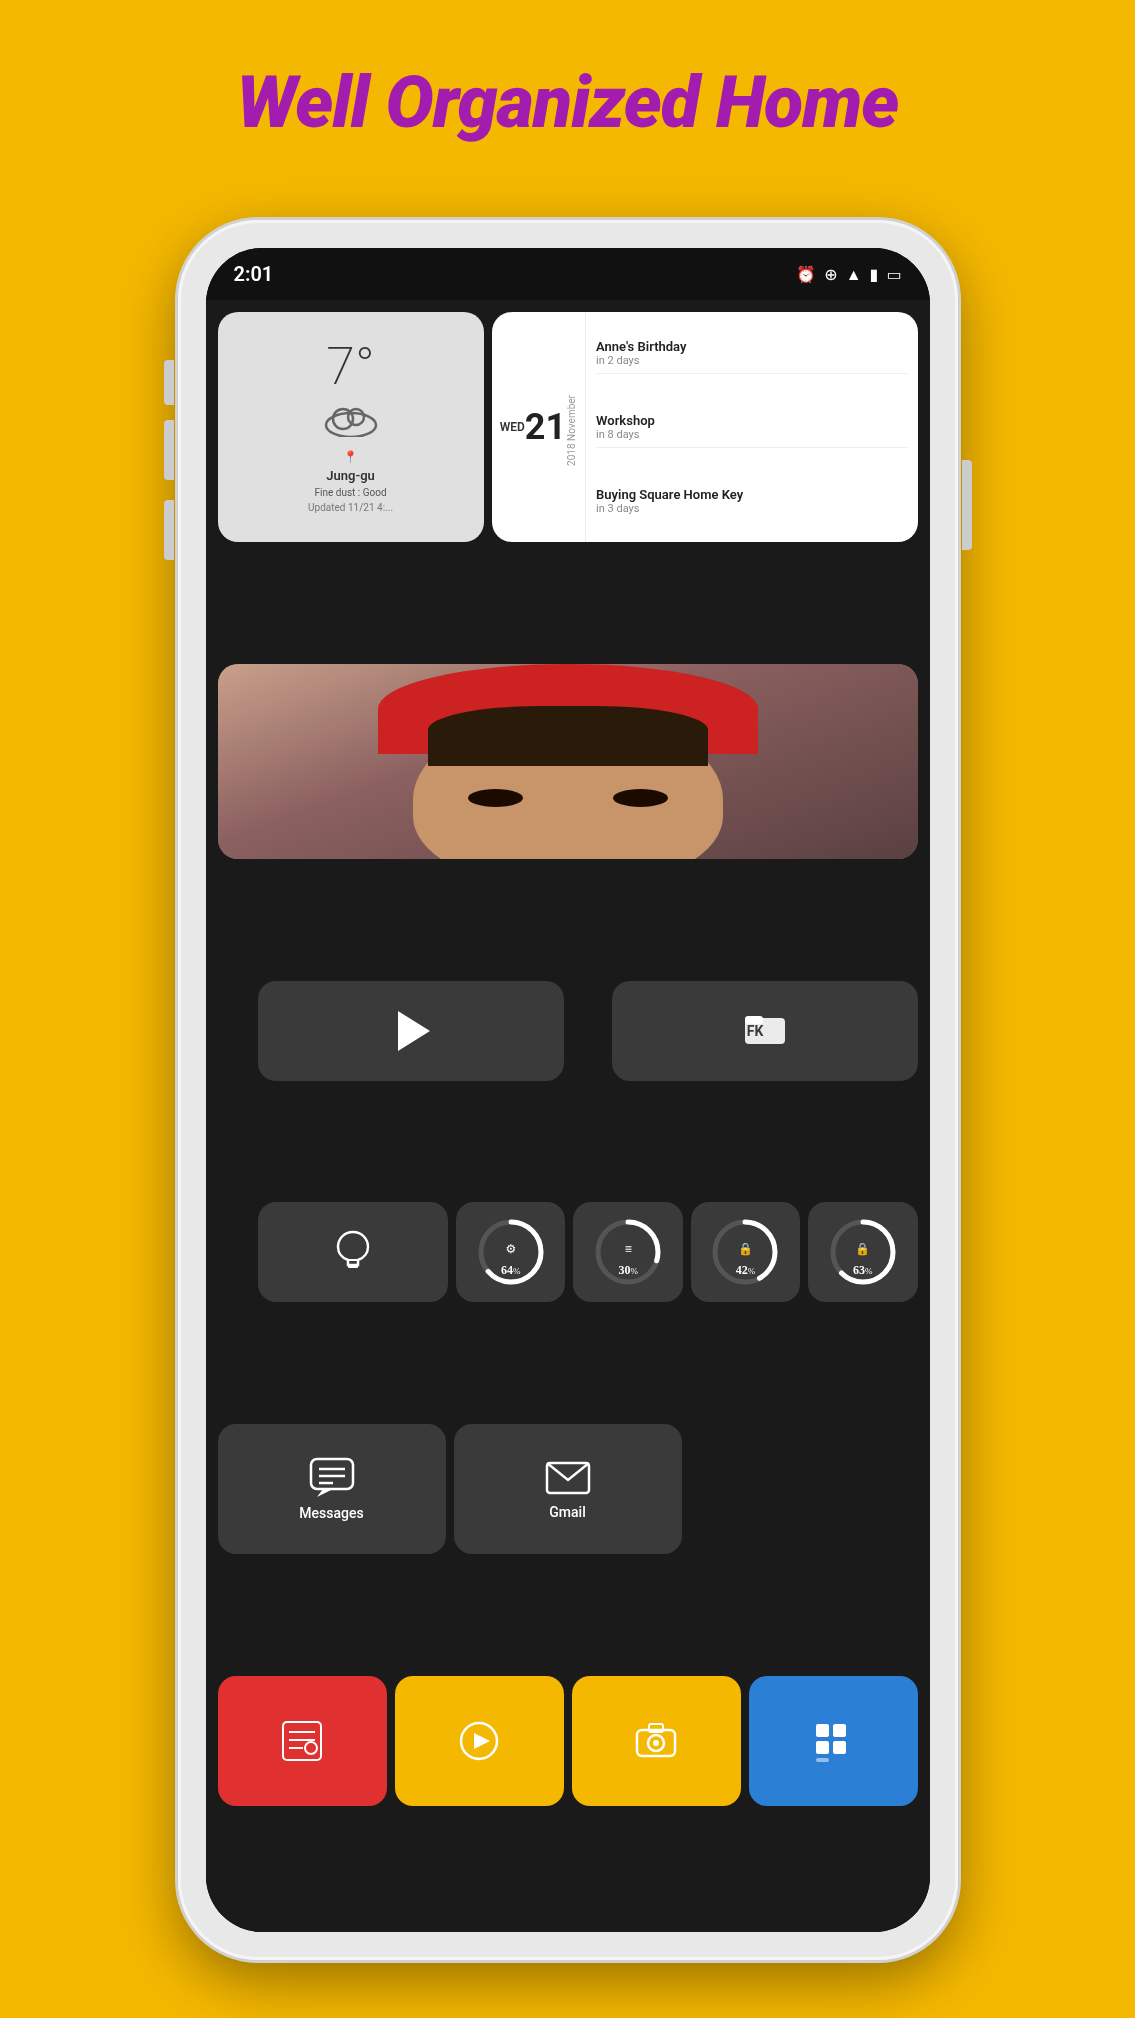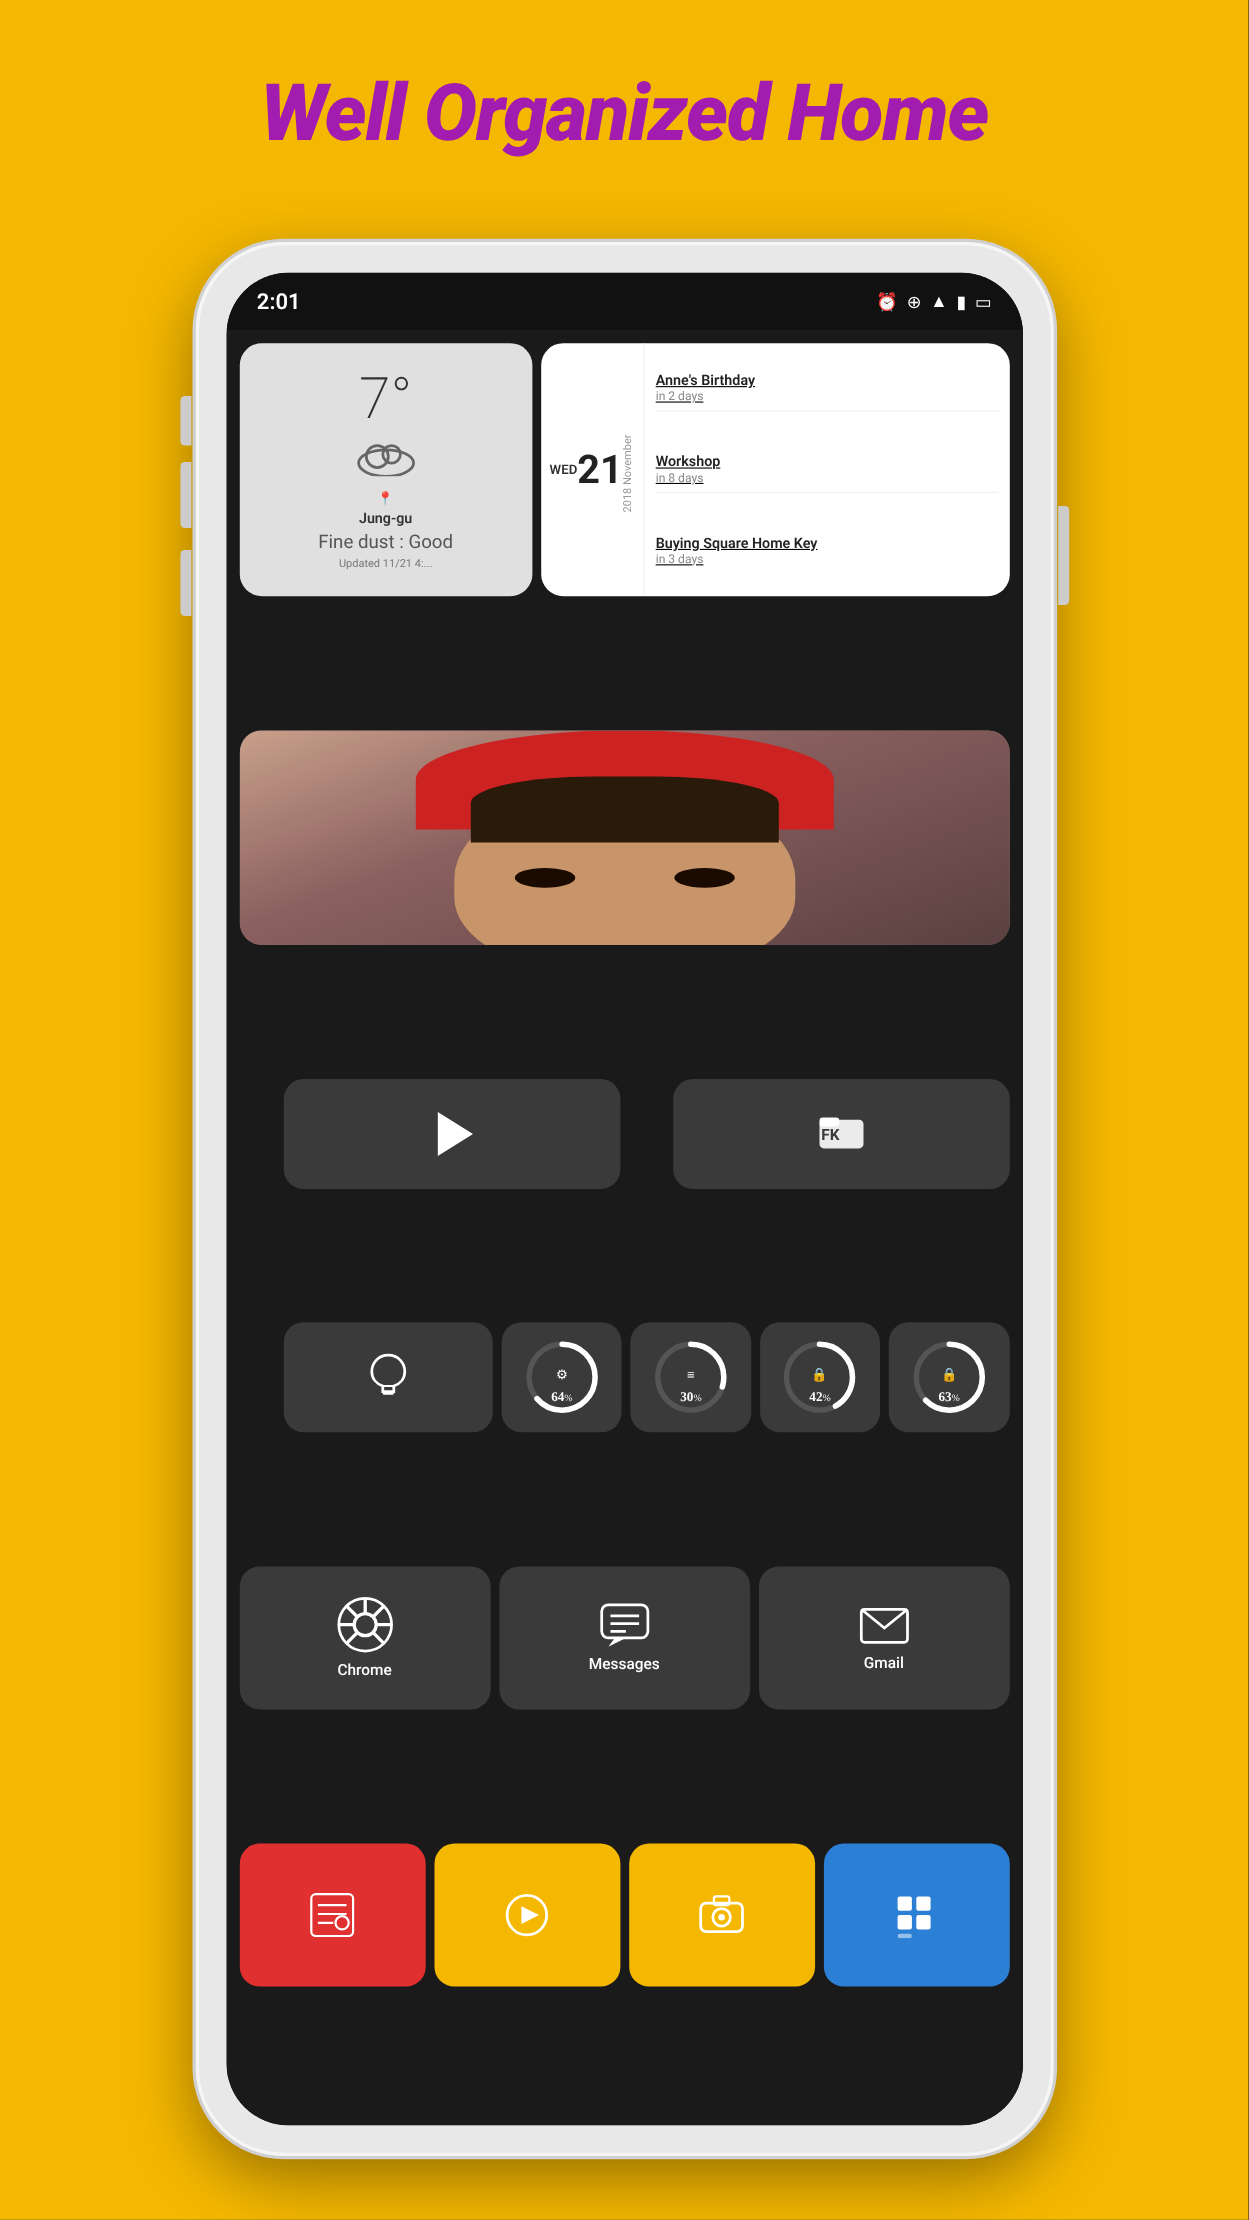--- a/index.html
+++ b/index.html
@@ -142,21 +142,21 @@
       font-size: 36px;
       color: #555;
     }
     .weather-location {
       font-size: 13px;
       font-weight: 600;
       color: #333;
       text-align: center;
     }
     .weather-fine {
-      font-size: 17px;
+      font-size: 10px;
       color: #555;
       text-align: left;
     }
     .weather-updated {
       font-size: 10px;
       color: #777;
       text-align: center;
     }
     .calendar-widget {
       background: white;
@@ -195,21 +195,20 @@
       flex: 1;
       display: flex;
       flex-direction: column;
       justify-content: space-around;
       padding: 8px 10px;
       border-left: 1px solid #eee;
     }
     .cal-event {
       border-bottom: 1px solid #eee;
       padding-bottom: 6px;
-      text-decoration: underline;
     }
     .cal-event:last-child { border-bottom: none; padding-bottom: 0; }
     .cal-event-name {
       font-size: 13px;
       font-weight: 600;
       color: #222;
     }
     .cal-event-days {
       font-size: 11px;
       color: #888;
@@ -512,35 +511,20 @@
                 </svg>
                 <span class="circle-icon">🔒</span>
                 <span class="circle-value">63<span class="circle-pct">%</span></span>
               </div>
             </div>
           </div>
         </div>
 
         <div class="row5">
 
-          <div class="main-app-btn">
-            <svg class="chrome-icon" viewBox="0 0 52 52">
-              <circle cx="26" cy="26" r="24" fill="none" stroke="white" stroke-width="2.5"></circle>
-              <circle cx="26" cy="26" r="10" fill="none" stroke="white" stroke-width="3"></circle>
-              <line x1="26" y1="2" x2="26" y2="16" stroke="white" stroke-width="3"></line>
-              <line x1="2" y1="26" x2="16" y2="26" stroke="white" stroke-width="3"></line>
-              <line x1="50" y1="26" x2="36" y2="26" stroke="white" stroke-width="3"></line>
-
-              <line x1="43.6" y1="8.4" x2="33.7" y2="18.3" stroke="white" stroke-width="3"></line>
-              <line x1="8.4" y1="43.6" x2="18.3" y2="33.7" stroke="white" stroke-width="3"></line>
-              <line x1="8.4" y1="8.4" x2="18.3" y2="18.3" stroke="white" stroke-width="3"></line>
-              <line x1="43.6" y1="43.6" x2="33.7" y2="33.7" stroke="white" stroke-width="3"></line>
-            </svg>
-            <span class="main-app-label">Chrome</span>
-          </div>
 
           <div class="main-app-btn">
             <svg width="46" height="40" viewBox="0 0 46 40">
               <rect x="2" y="2" width="42" height="30" rx="6" fill="none" stroke="white" stroke-width="2.5"></rect>
               <line x1="10" y1="12" x2="36" y2="12" stroke="white" stroke-width="2.5"></line>
               <line x1="10" y1="19" x2="36" y2="19" stroke="white" stroke-width="2.5"></line>
               <line x1="10" y1="26" x2="24" y2="26" stroke="white" stroke-width="2.5"></line>
               <polygon points="14,32 8,40 24,32" fill="white"></polygon>
             </svg>
             <span class="main-app-label">Messages</span>

